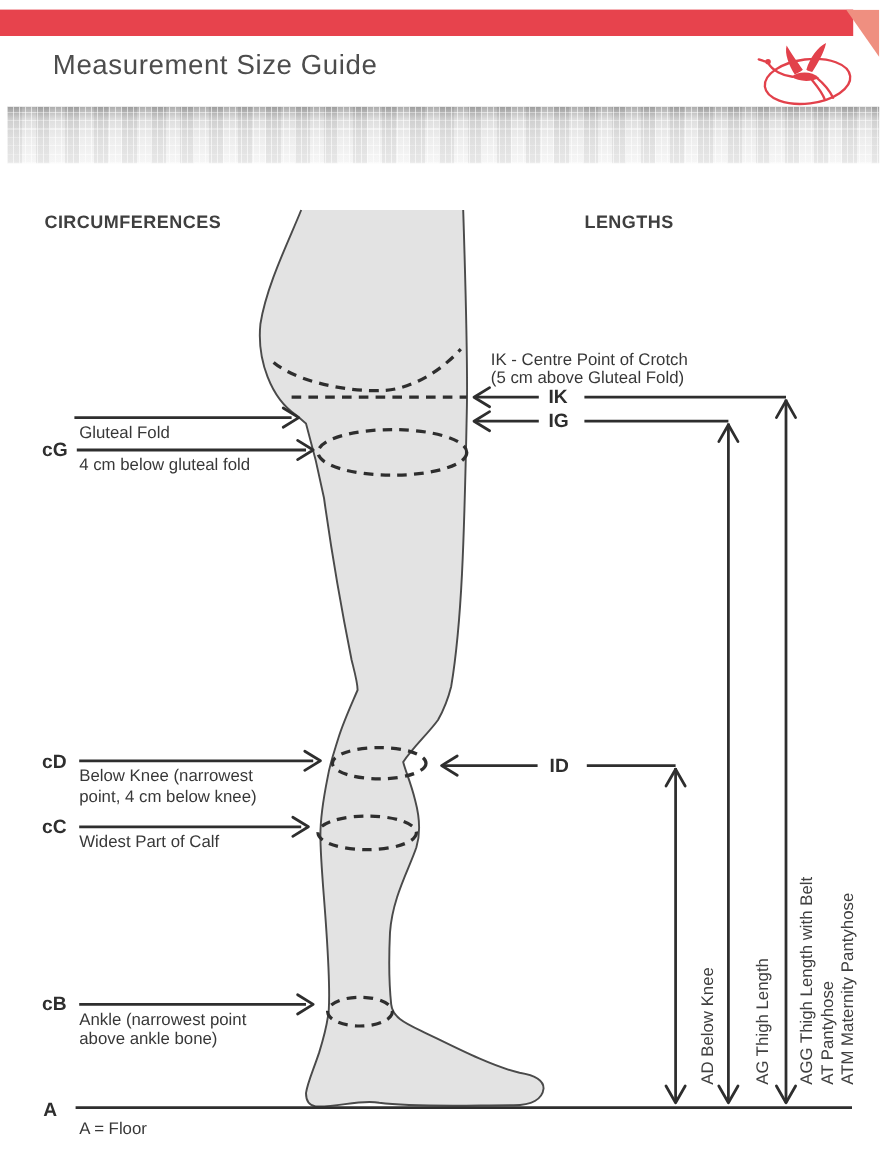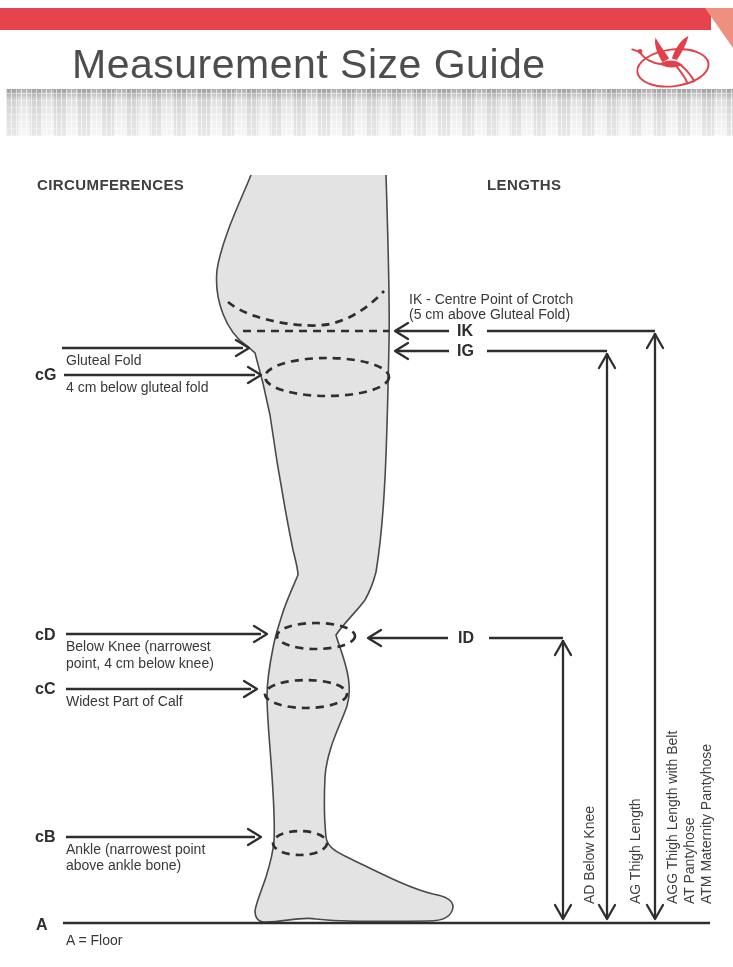--- a/index.html
+++ b/index.html
@@ -8,22 +8,22 @@
     font-family:"Liberation Sans", sans-serif;
   }
   .redbar{
     position:absolute;left:0;top:8px;width:711px;height:22px;background:#e7434d;
   }
   .fold{
     position:absolute;left:705px;top:8px;width:28px;height:40px;background:#ef8f80;
     clip-path:polygon(0 0,100% 0,100% 100%);
   }
   .title{
-    position:absolute;left:44px;top:41px;font-size:41px;letter-spacing:.5px;
-    color:#4d4d4d;font-weight:400;margin-left:28px;
+    position:absolute;left:44px;top:41px;font-size:23px;letter-spacing:.5px;
+    color:#4d4d4d;font-weight:400;
   }
   .logo{position:absolute;left:630px;top:33px;width:82px;height:60px;}
   .band{
     position:absolute;left:6px;top:89px;width:727px;height:47px;
     background:
       repeating-linear-gradient(90deg, rgba(255,255,255,.6) 0 1px, rgba(0,0,0,0) 1px 5px),
       repeating-linear-gradient(90deg, rgba(150,150,150,.14) 0 12px, rgba(255,255,255,.14) 12px 24px),
       repeating-linear-gradient(0deg, rgba(255,255,255,.5) 0 1px, rgba(0,0,0,0) 1px 7px),
       linear-gradient(180deg,#9f9f9f 0,#d9d9d9 22%,#eaeaea 55%,#f5f5f5 100%);
   }

